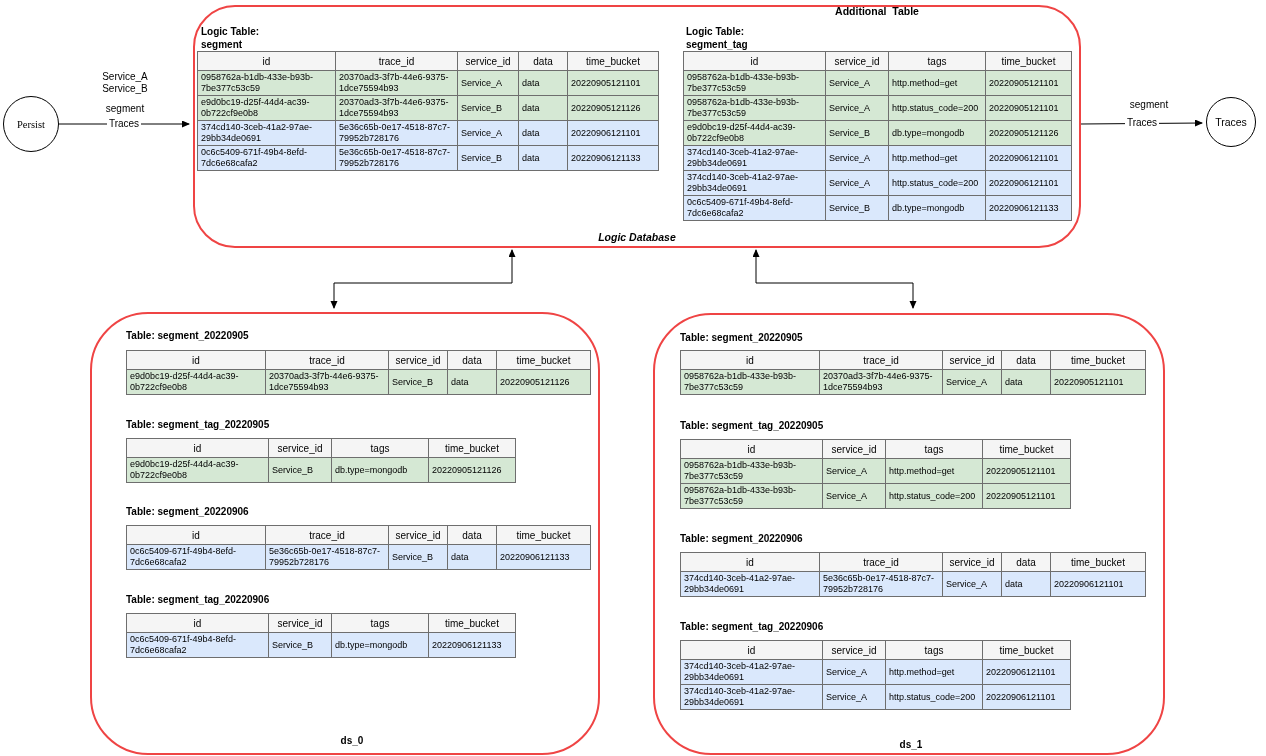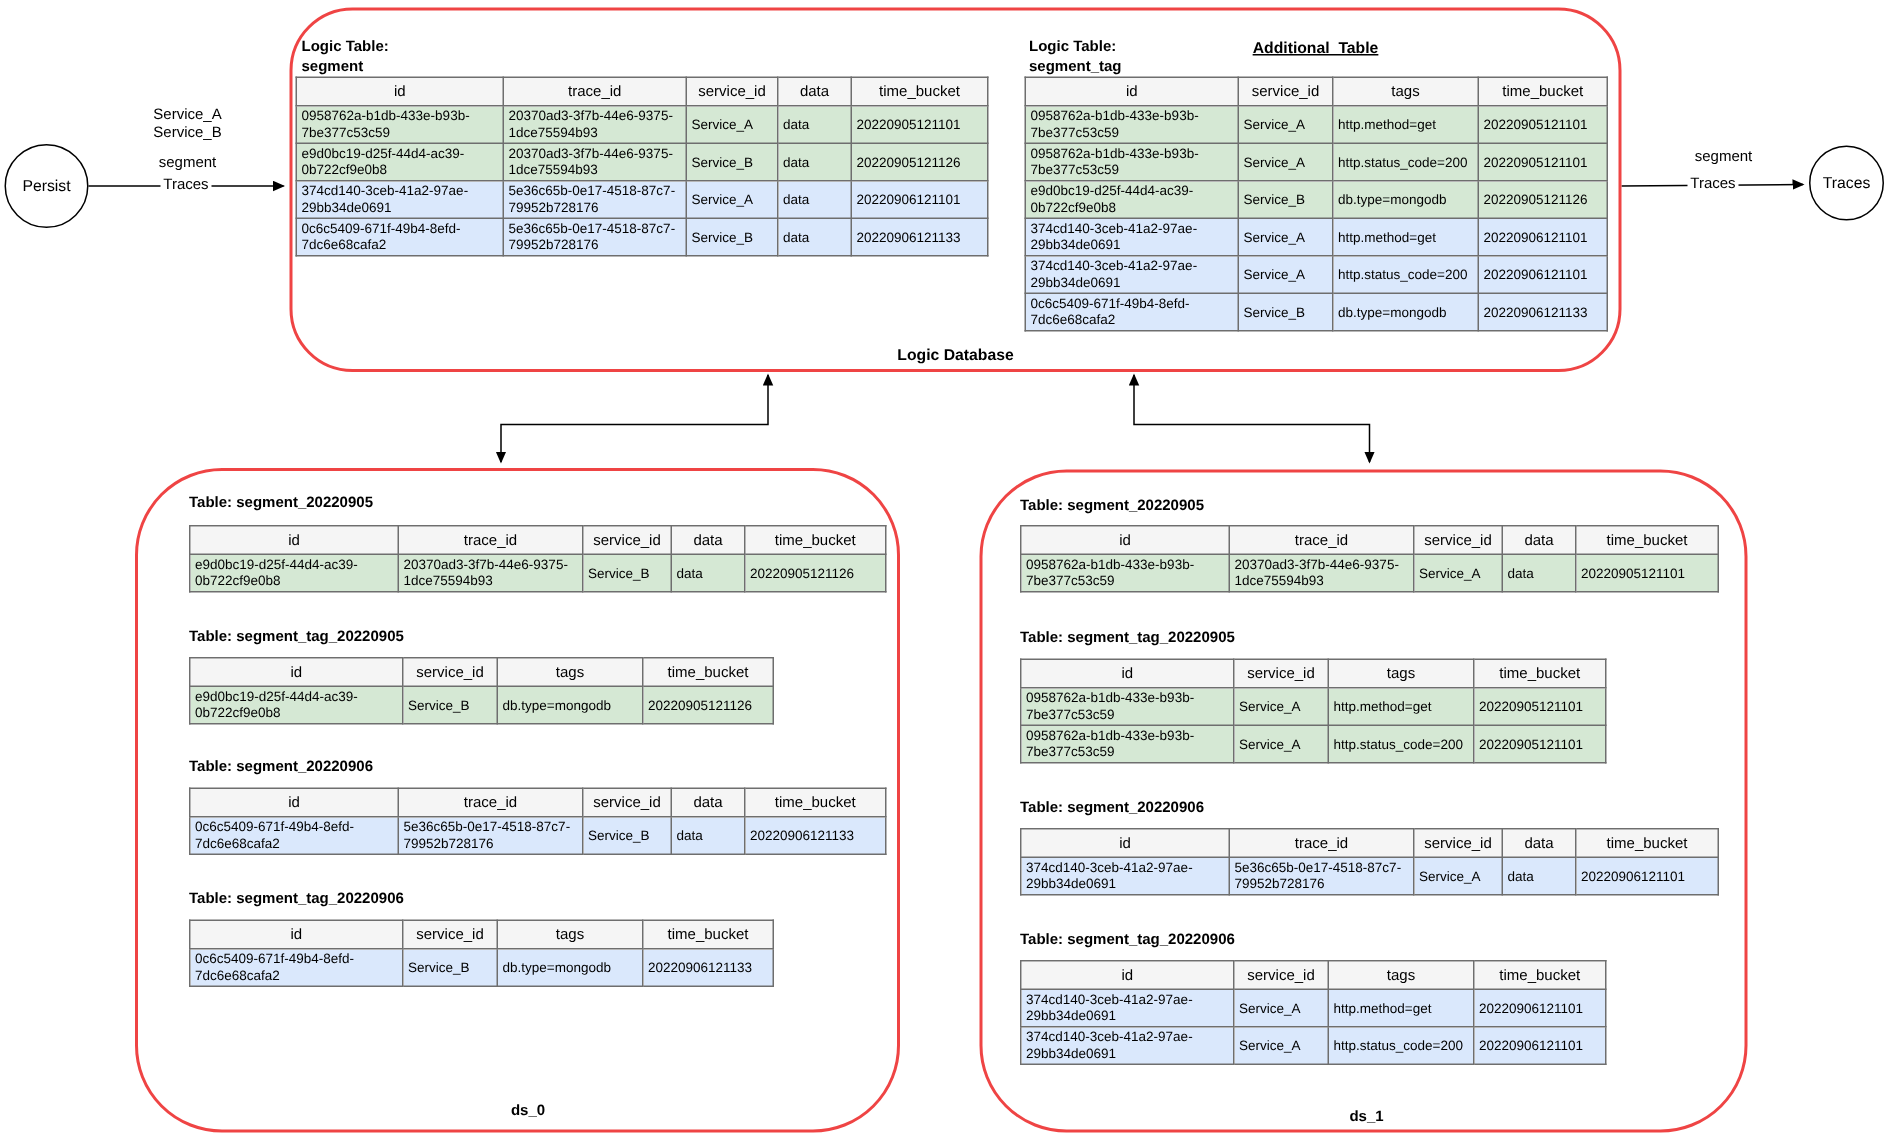--- a/index.html
+++ b/index.html
@@ -32,21 +32,21 @@
       <marker id="arrRev" markerWidth="10" markerHeight="10" refX="7" refY="3.5" orient="auto-start-reverse" markerUnits="userSpaceOnUse">
         <path d="M0,0 L8,3.5 L0,7 Z" fill="#000"></path>
       </marker>
     </defs>
     <path d="M59,124 L189,124" stroke="#000" stroke-width="1" fill="none" marker-end="url(#arr)"></path>
     <path d="M1081,124 L1202,123" stroke="#000" stroke-width="1" fill="none" marker-end="url(#arr)"></path>
     <path d="M512,250 L512,283 L334,283 L334,308" stroke="#000" stroke-width="1" fill="none" marker-start="url(#arrRev)" marker-end="url(#arr)"></path>
     <path d="M756,250 L756,283 L913,283 L913,308" stroke="#000" stroke-width="1" fill="none" marker-start="url(#arrRev)" marker-end="url(#arr)"></path>
   </svg>
 
-  <div class="node-circle" style="left:3px;top:96px;width:56px;height:56px;">
+  <div class="node-circle" style="left:3px;top:96px;width:56px;height:56px;font-family:Liberation Serif, serif;">
     <span>Persist</span>
   </div>
   <div class="edge-label" style="left:94px;top:71px;width:62px;">Service_A</div>
   <div class="edge-label" style="left:94px;top:83px;width:62px;">Service_B</div>
   <div class="edge-label" style="left:94px;top:103px;width:62px;">segment</div>
   <div class="edge-label" style="left:100px;top:118px;width:48px;"><span class="line-label">Traces</span></div>
 
   <div class="node-circle" style="left:1206px;top:97px;width:50px;height:50px;">
     <span>Traces</span>
   </div>
@@ -102,21 +102,21 @@
             <td>0c6c5409-671f-49b4-8efd-7dc6e68cafa2</td>
             <td>5e36c65b-0e17-4518-87c7-79952b728176</td>
             <td>Service_B</td>
             <td>data</td>
             <td>20220906121133</td>
           </tr>
         </tbody>
       </table>
     </div>
 
-  <div class="box-title" style="left:683px;top:26px;width:388px;text-decoration:underline;">Additional  Table</div>
+  <div class="box-title" style="left:683px;top:5px;width:388px;">Additional  Table</div>
   <div class="tbl-caption caption-2line" style="left:686px;top:25px;">
     <div>Logic Table:</div>
     <div>segment_tag</div>
   </div>
   <div class="table-wrap" style="left:683px;top:51px;width:388px;">
       <table>
         <colgroup>
           <col style="width: 142px;">
           <col style="width: 63px;">
           <col style="width: 97px;">
@@ -164,21 +164,21 @@
           <tr style="background: rgb(218, 232, 252);">
             <td>0c6c5409-671f-49b4-8efd-7dc6e68cafa2</td>
             <td>Service_B</td>
             <td>db.type=mongodb</td>
             <td>20220906121133</td>
           </tr>
         </tbody>
       </table>
     </div>
 
-  <div class="box-title" style="left:193px;top:231px;width:888px;">Logic Database</div>
+  <div class="box-title" style="left:193px;top:231px;width:888px;font-style:italic;">Logic Database</div>
 
   <div class="rounded-box ds-box" style="left:90px;top:312px;width:510px;height:443px;">
     <div class="tbl-caption" style="left:34px;top:16px;">Table: segment_20220905</div>
     <div class="table-wrap" style="left:34px;top:36px;width:464px;">
         <table>
           <colgroup>
             <col style="width: 139px;">
             <col style="width: 123px;">
             <col style="width: 59px;">
             <col style="width: 49px;">

